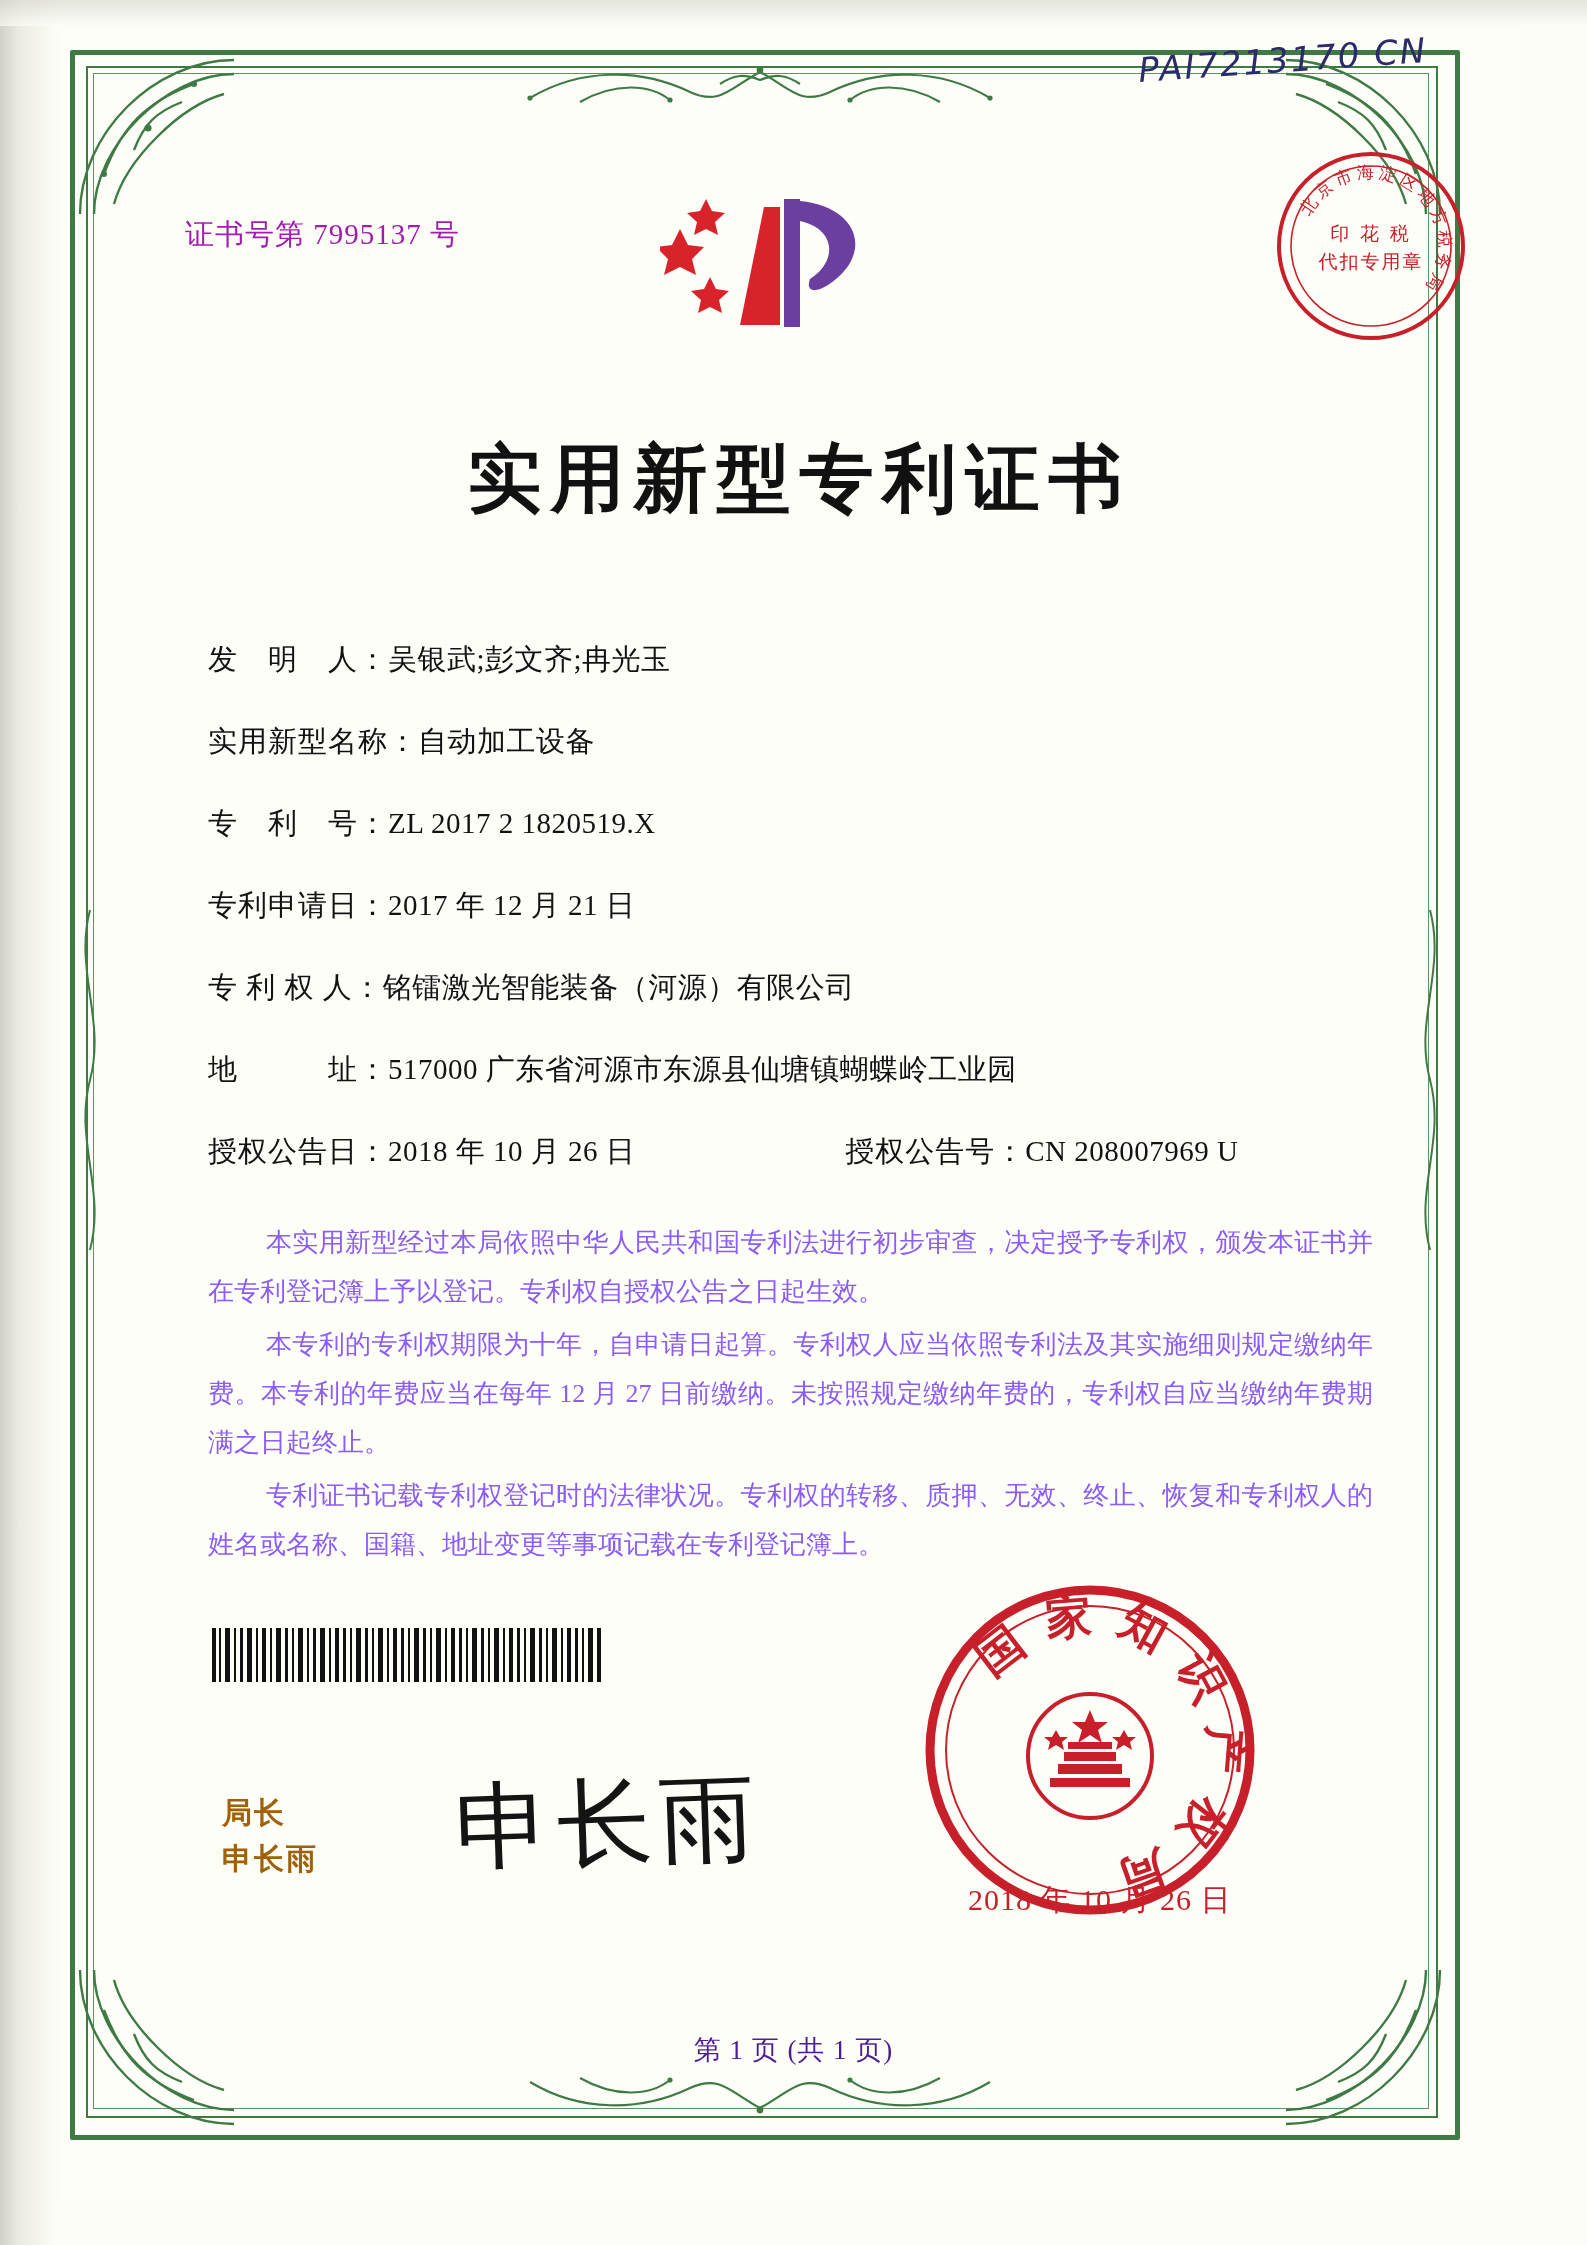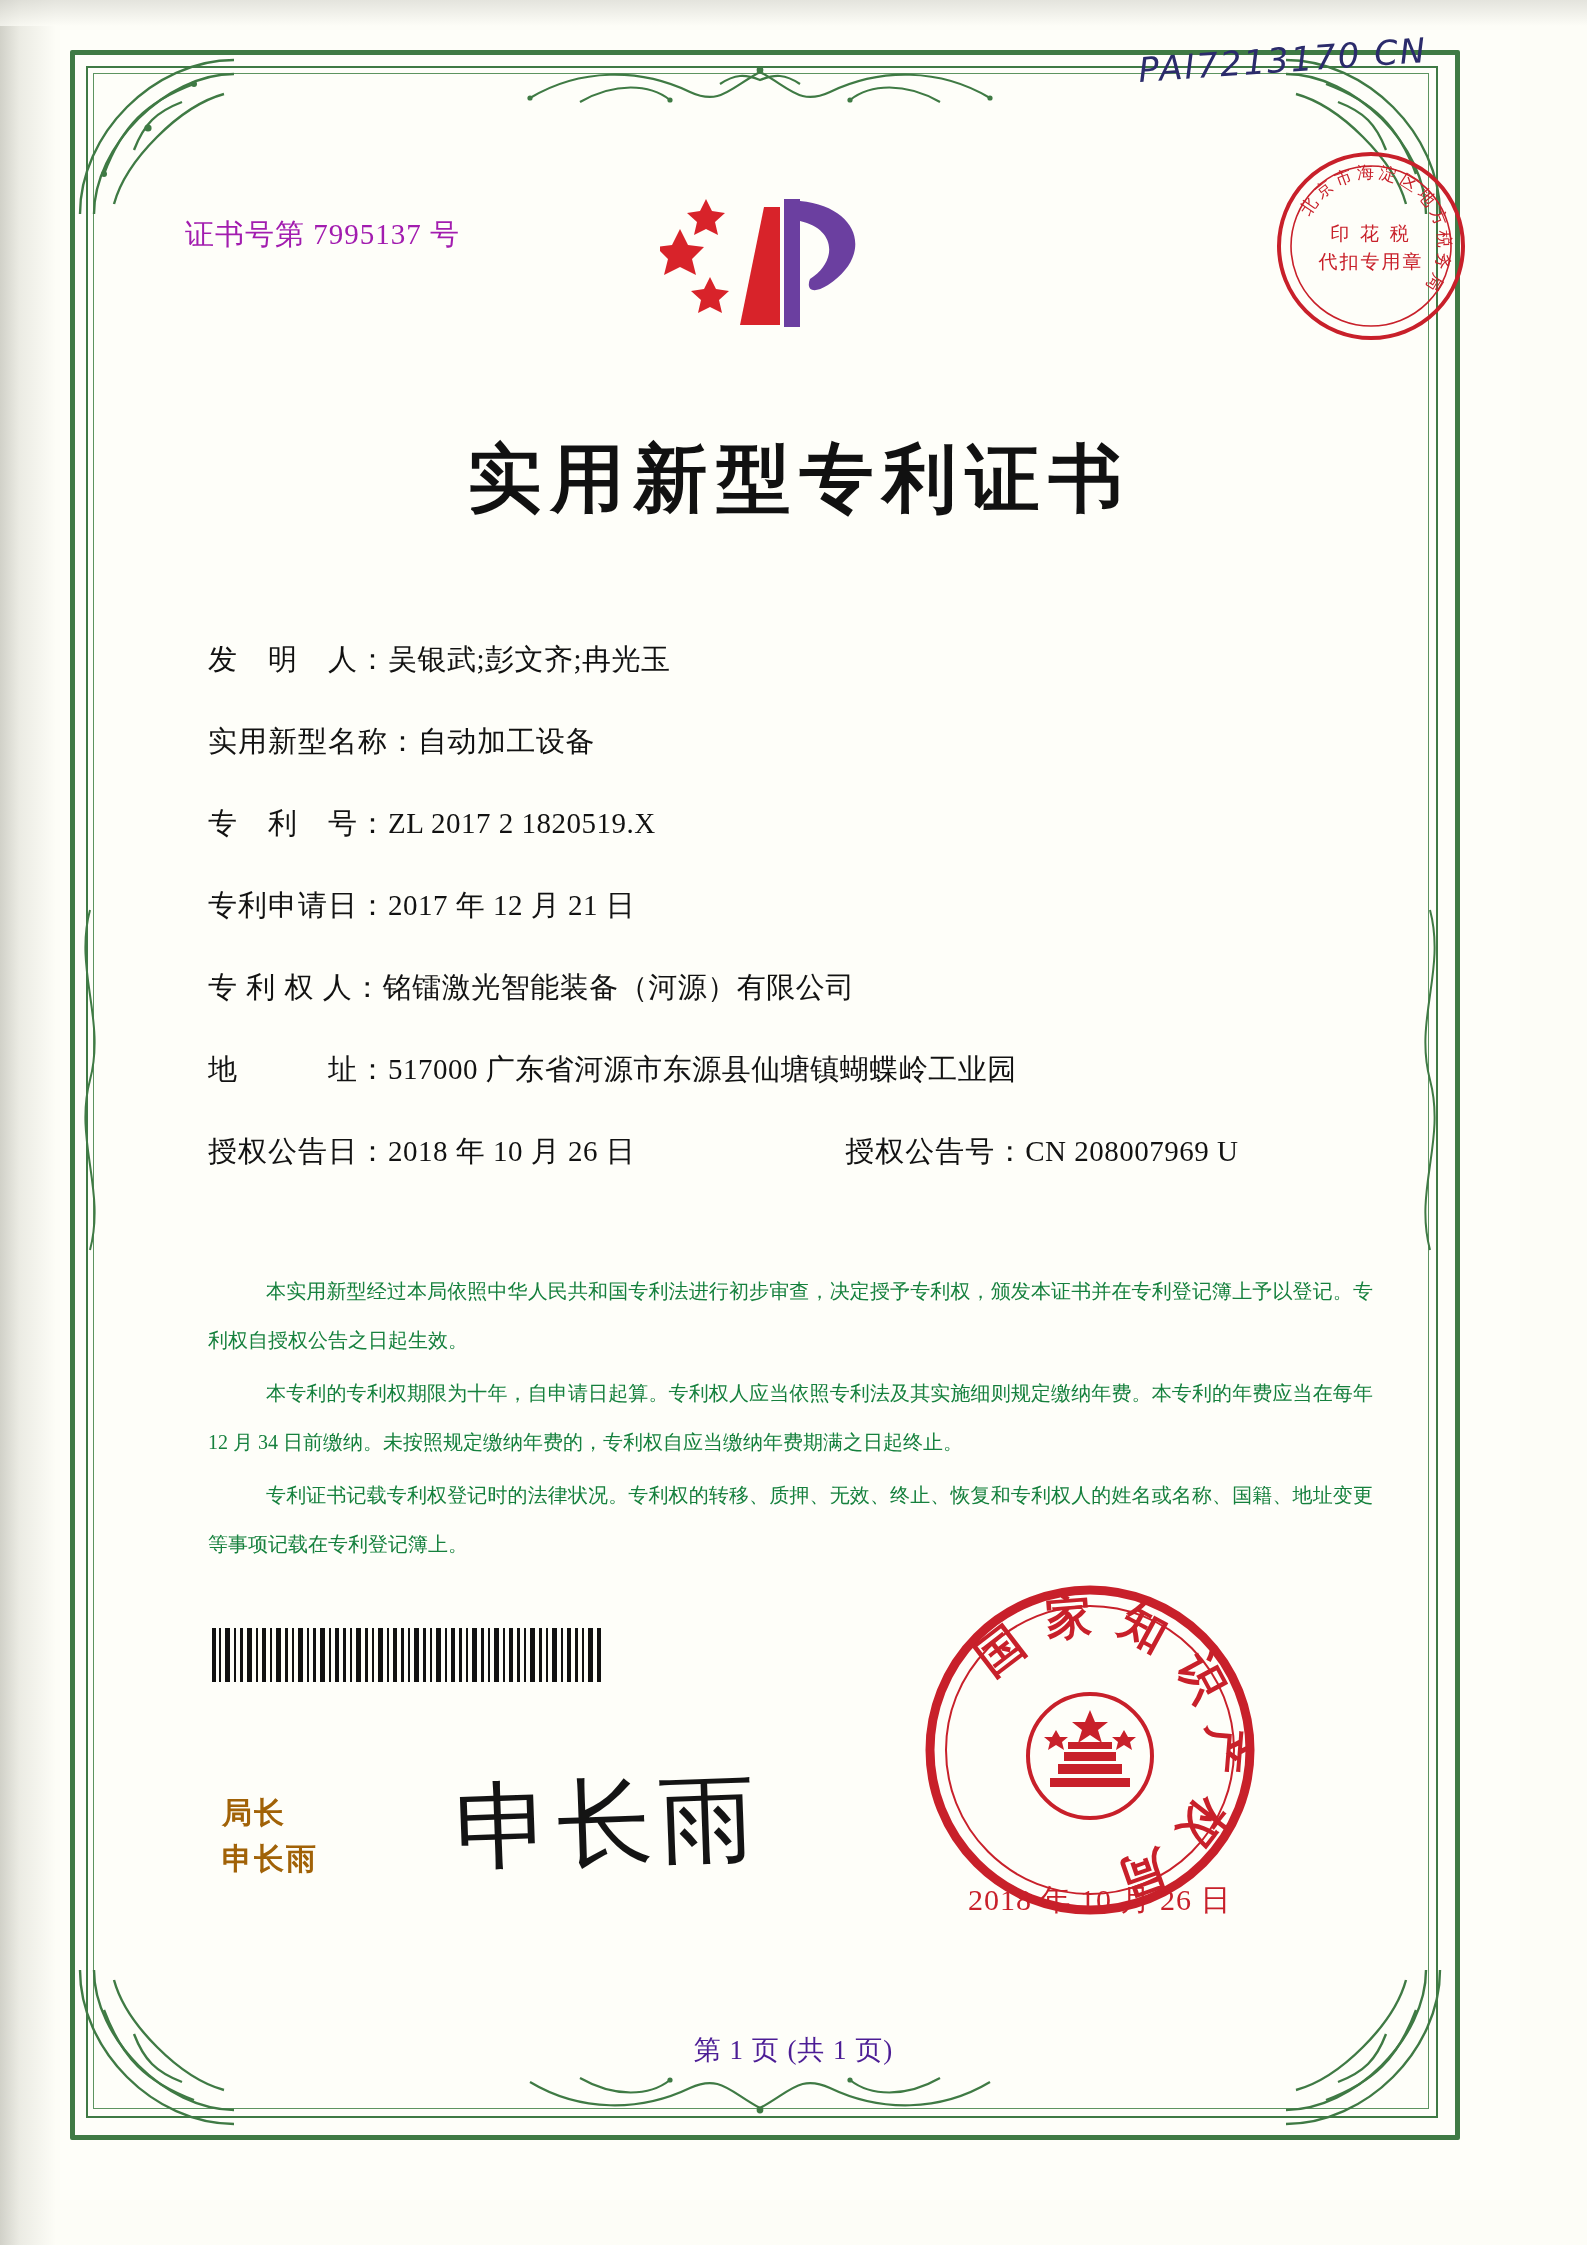--- a/index.html
+++ b/index.html
@@ -136,25 +136,25 @@
   .field-row.two-col {
     justify-content: flex-start;
   }
   .pub-gap {
     display: inline-block;
     width: 210px;
   }
   .body-text {
     position: absolute;
     left: 208px;
-    top: 1267px;
+    top: 1218px;
     width: 1165px;
-    font-size: 20px;
+    font-size: 26px;
     line-height: 49px;
-    color: #15803d;
+    color: #8b5cf6;
     text-align: justify;
   }
   .body-text p {
     margin: 0 0 4px 0;
     text-indent: 58px;
   }
   .barcode {
     position: absolute;
     left: 212px;
     top: 1628px;
@@ -381,21 +381,21 @@
       <span class="field-label">授权公告日：</span>
       <span class="field-value">2018 年 10 月 26 日</span>
       <span class="pub-gap"></span>
       <span class="field-label">授权公告号：</span>
       <span class="field-value">CN 208007969 U</span>
     </div>
   </div>
 
   <div class="body-text">
     <p>本实用新型经过本局依照中华人民共和国专利法进行初步审查，决定授予专利权，颁发本证书并在专利登记簿上予以登记。专利权自授权公告之日起生效。</p>
-    <p>本专利的专利权期限为十年，自申请日起算。专利权人应当依照专利法及其实施细则规定缴纳年费。本专利的年费应当在每年 12 月 34 日前缴纳。未按照规定缴纳年费的，专利权自应当缴纳年费期满之日起终止。</p>
+    <p>本专利的专利权期限为十年，自申请日起算。专利权人应当依照专利法及其实施细则规定缴纳年费。本专利的年费应当在每年 12 月 27 日前缴纳。未按照规定缴纳年费的，专利权自应当缴纳年费期满之日起终止。</p>
     <p>专利证书记载专利权登记时的法律状况。专利权的转移、质押、无效、终止、恢复和专利权人的姓名或名称、国籍、地址变更等事项记载在专利登记簿上。</p>
   </div>
 
   <div class="barcode">
     <svg width="400" height="54" viewBox="0 0 400 54" preserveAspectRatio="none">
       <g fill="#111">
         <rect x="0" y="0" width="4" height="54"></rect>
           <rect x="7" y="0" width="2" height="54"></rect>
         <rect x="13" y="0" width="5" height="54"></rect>
           <rect x="22" y="0" width="2" height="54"></rect>

